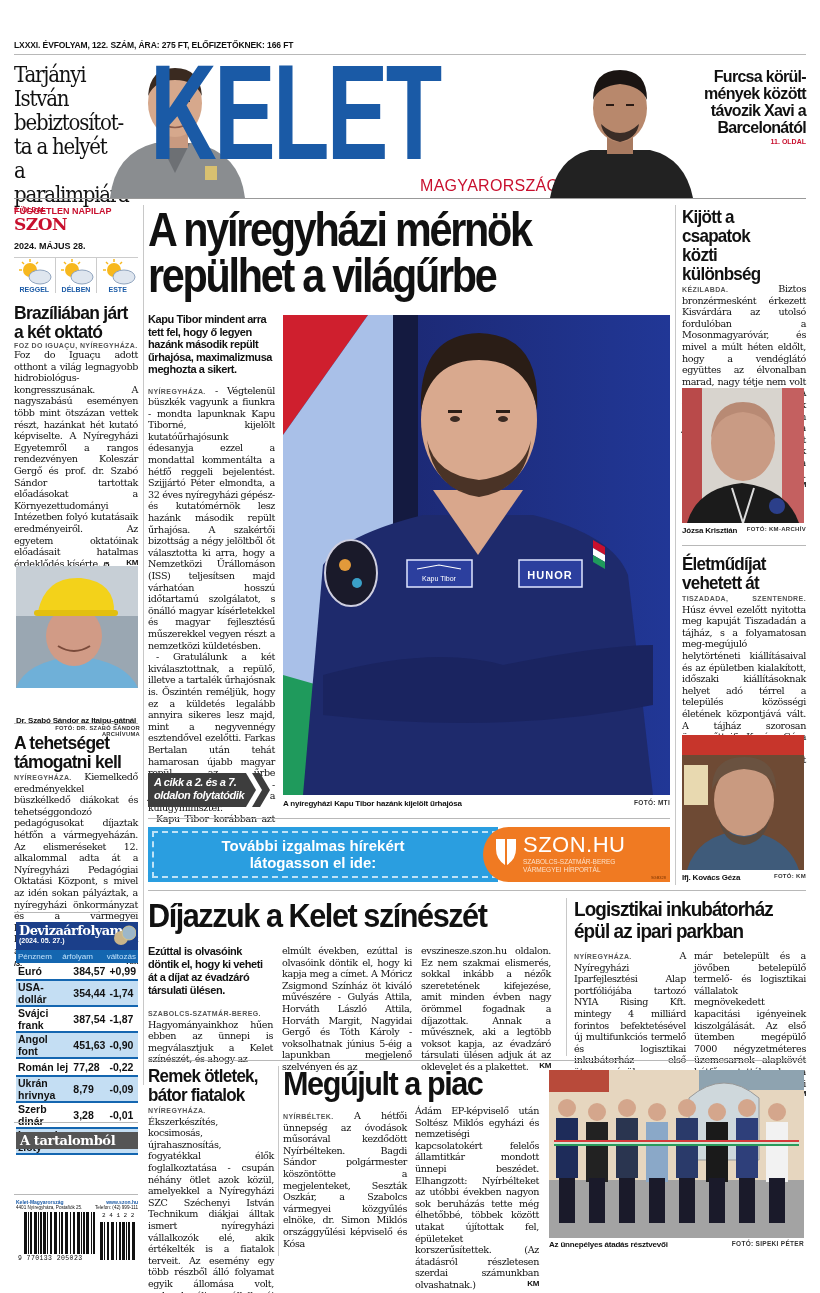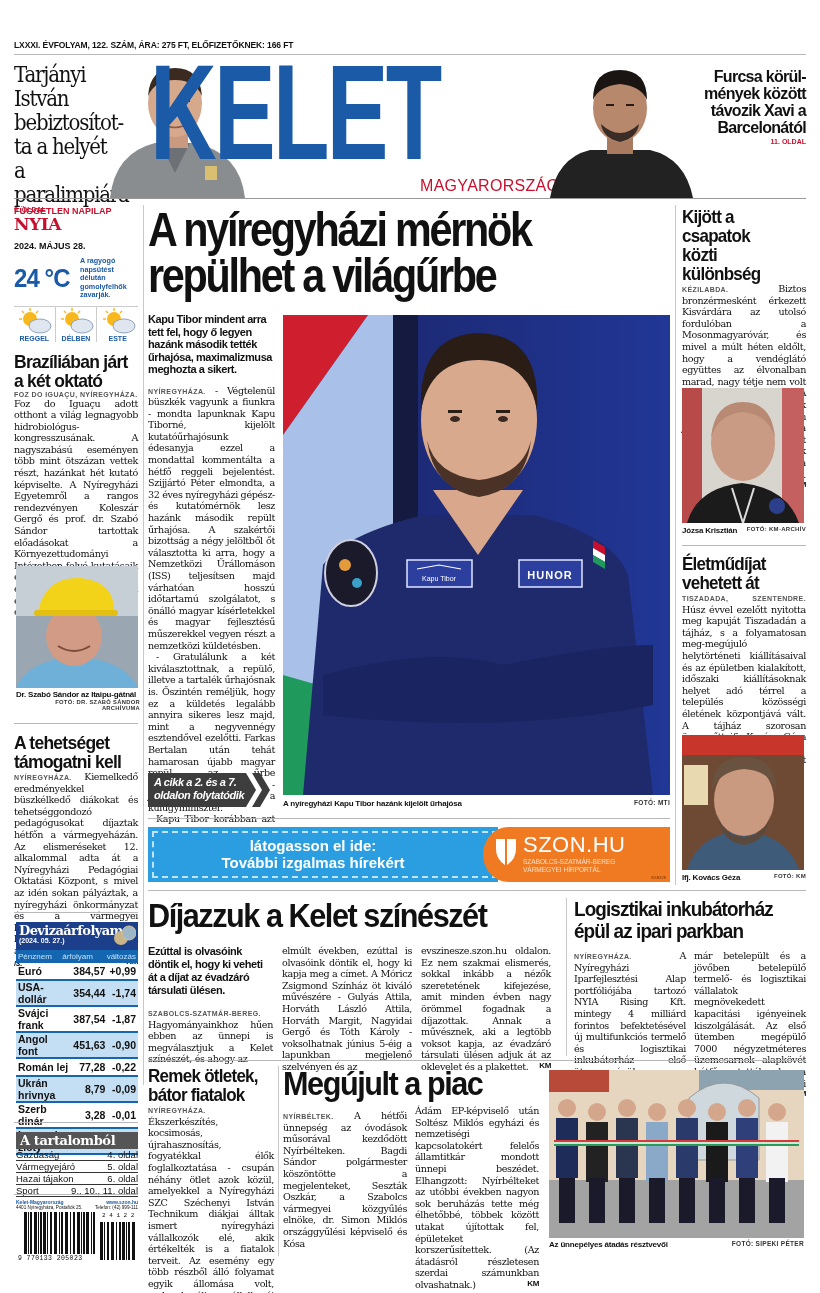--- a/index.html
+++ b/index.html
@@ -12,21 +12,21 @@
 .kick{font:bold 7px "Liberation Sans",sans-serif;color:#555;letter-spacing:.4px}
 .sig{font:bold 8px "Liberation Sans",sans-serif;float:right}
 .ref{font:bold 8px "Liberation Sans",sans-serif}
 .h2{font:bold 19px/19px "Liberation Sans",sans-serif;letter-spacing:-.8px;transform:scaleX(.92);transform-origin:left}
 .cap{font:bold 8px "Liberation Sans",sans-serif;letter-spacing:-.2px}
 .credit{font:bold 6.5px "Liberation Sans",sans-serif;color:#333;letter-spacing:.3px}
 .photo{position:absolute;overflow:hidden}
 table.fx{border-collapse:collapse;width:100%;font:bold 10.5px "Liberation Sans",sans-serif}
 table.fx td{padding:0 2px;height:17.4px;border-bottom:2px solid #1466b0}
 table.fx tr.alt td{background:#c4def3}
-table.fx td.n{text-align:right}
+table.fx td.n{text-align:left}
 .toc-row{display:flex;justify-content:space-between;font:9.5px "Liberation Sans",sans-serif;border-bottom:1px solid #333;line-height:11px}
 </style>
 </head>
 <body>
 
 <div class="abs topline">LXXXI. ÉVFOLYAM, 122. SZÁM, ÁRA: 275 FT, ELŐFIZETŐKNEK: 166 FT</div>
 <div class="hr" style="left:14px;right:14px;top:54px"></div>
 
 <div class="abs" style="left:14px;top:62px;width:120px">
   <div style="font:23px/24px 'DejaVu Serif',serif;letter-spacing:-1.4px;transform:scaleX(.86);transform-origin:left">
@@ -76,27 +76,23 @@
   </div>
   <div style="font:bold 7px 'Liberation Sans',sans-serif;color:#c8102e;margin-top:2px">11. OLDAL</div>
 </div>
 <div class="hr" style="left:14px;right:14px;top:198px;background:#999"></div>
 
 <div class="vr" style="left:143px;top:205px;height:880px"></div>
 <div class="vr" style="left:675px;top:205px;height:680px"></div>
 
 <div class="abs" style="left:14px;top:206px;width:124px">
   <div style="font:bold 9px 'Liberation Sans',sans-serif;color:#c8102e">FÜGGETLEN NAPILAP</div>
-  <div style="font:bold 17px/16px 'DejaVu Serif',serif;color:#c8102e;letter-spacing:-.5px">NYIA</div>
+  <div style="font:bold 17px/16px 'DejaVu Serif',serif;color:#c8102e;letter-spacing:-.5px">SZON</div>
   <div style="font:bold 9px 'Liberation Sans',sans-serif;margin-top:9px">2024. MÁJUS 28.</div>
 
-  <div style="display:flex;align-items:center;margin-top:6px">
-    <div style="font:bold 26px 'Liberation Sans',sans-serif;color:#1a5aa6;letter-spacing:-1px;width:66px;transform:scaleX(.92);transform-origin:left">24 °C</div>
-    <div style="font:bold 7.2px/8.5px 'Liberation Sans',sans-serif;color:#1a5aa6;width:58px">A ragyogó napsütést délután gomolyfelhők zavarják.</div>
-  </div>
   <div style="display:flex;margin-top:6px;border-top:1px solid #ccc">
     <div style="flex:1;text-align:center;border-right:1px solid #ccc">
       <div style="height:28px;position:relative">
         <svg width="40" height="28">
             <circle cx="16" cy="12" r="7" fill="#f7b81e"></circle>
             <g stroke="#f7b81e" stroke-width="1.5">
               <line x1="16" y1="1" x2="16" y2="4"></line>
               <line x1="5" y1="12" x2="8" y2="12"></line>
               <line x1="8" y1="4" x2="10" y2="6"></line>
               <line x1="24" y1="4" x2="22" y2="6"></line>
@@ -152,21 +148,21 @@
   <svg width="122" height="122">
       <rect width="122" height="122" fill="#9aa7b2"></rect>
       <rect x="0" y="0" width="122" height="50" fill="#c7cfd6"></rect>
       <path d="M0 122 Q10 95 60 90 Q110 95 122 122Z" fill="#6fb0d8"></path>
       <ellipse cx="58" cy="70" rx="28" ry="30" fill="#d19b86"></ellipse>
       <path d="M22 45 Q30 10 65 12 Q100 16 98 48 Z" fill="#f3d21a"></path>
       <rect x="18" y="44" width="84" height="6" rx="3" fill="#e2bf10"></rect>
       <path d="M42 80 Q58 90 74 80" stroke="#7a4a3a" stroke-width="2" fill="none"></path>
     </svg>
 </div>
-<div class="abs" style="left:16px;top:690px;width:124px">
+<div class="abs" style="left:16px;top:716px;width:124px">
   <div class="cap">Dr. Szabó Sándor az Itaipu-gátnál</div>
   <div class="credit" style="text-align:right;font-size:5.8px">FOTÓ: DR. SZABÓ SÁNDOR ARCHÍVUMA</div>
 </div>
 <div class="hr" style="left:14px;width:124px;top:723px"></div>
 
 <div class="abs" style="left:14px;top:733px;width:124px">
   <div class="h2">
     <div>A tehetséget</div>
     <div>támogatni kell</div>
   </div>
@@ -232,38 +228,20 @@
           <td class="n">90,42</td>
           <td class="n">-0,03</td>
         </tr>
       </tbody>
   </table>
 </div>
 <div class="hr" style="left:14px;width:124px;top:1122px"></div>
 
 <div class="abs" style="left:16px;top:1132px;width:122px">
   <div style="background:#555;color:#fff;font:bold 13px 'DejaVu Serif',serif;padding:1px 4px;letter-spacing:-.4px">A tartalomból</div>
-  <div id="toc-list">
-      <div class="toc-row">
-        <span>Gazdaság</span>
-        <span>4. oldal</span>
-      </div>
-      <div class="toc-row">
-        <span>Vármegyejáró</span>
-        <span>5. oldal</span>
-      </div>
-      <div class="toc-row">
-        <span>Hazai tájakon</span>
-        <span>6. oldal</span>
-      </div>
-      <div class="toc-row">
-        <span>Sport</span>
-        <span>9., 10., 11. oldal</span>
-      </div>
-    </div>
 </div>
 <div class="hr" style="left:14px;width:124px;top:1194px"></div>
 
 <div class="abs" style="left:16px;top:1199px;width:122px">
   <div style="display:flex;justify-content:space-between;font:bold 5px 'Liberation Sans',sans-serif;color:#1a5aa6">
     <span>Kelet-Magyarország</span>
     <span>www.szon.hu</span>
   </div>
   <div style="display:flex;justify-content:space-between;font:4.6px 'Liberation Sans',sans-serif">
     <span>4401 Nyíregyháza, Postafiók 25.</span>
@@ -309,21 +287,21 @@
     <div style="position:absolute;left:2px;top:43px;font:6.5px 'Liberation Mono',monospace;letter-spacing:.4px">9 770133 205023</div>
   </div>
 </div>
 
 <div class="abs" style="left:148px;top:207px;font:bold 48px/46px 'Liberation Sans',sans-serif;letter-spacing:-2.6px;transform:scaleX(.86);transform-origin:left;white-space:nowrap">
   <div>A nyíregyházi mérnök</div>
   <div>repülhet a világűrbe</div>
 </div>
 
 <div class="abs" style="left:148px;top:313px;width:127px">
-  <div style="font:bold 11px/12.5px 'Liberation Sans',sans-serif;letter-spacing:-.4px">Kapu Tibor mindent arra tett fel, hogy ő legyen hazánk második tették űrhajósa, maximalizmusa meghozta a sikert.</div>
+  <div style="font:bold 11px/12.5px 'Liberation Sans',sans-serif;letter-spacing:-.4px">Kapu Tibor mindent arra tett fel, hogy ő legyen hazánk második repült űrhajósa, maximalizmusa meghozta a sikert.</div>
   <p class="body" style="margin-top:9px"><span class="kick">NYÍREGYHÁZA.</span> <span>- Végtelenül büszkék vagyunk a fiunkra - mondta lapunknak Kapu Tiborné, kijelölt kutatóűrhajósunk édesanyja ezzel a mondattal kommentálta a hétfő reggeli bejelentést. Szijjártó Péter elmondta, a 32 éves nyíregyházi gépész- és kutatómérnök lesz hazánk második repült űrhajósa. A szakértői bizottság a négy jelöltből őt választotta ki arra, hogy a Nemzetközi Űrállomáson (ISS) teljesítsen majd várhatóan hosszú időtartamú szolgálatot, s önálló magyar kísérletekkel és magyar fejlesztésű műszerekkel vegyen részt a nemzetközi küldetésben.</span></p>
   <p class="body" style="text-indent:8px"><span>- Gratulálunk a két kiválasztottnak, a repülő, illetve a tartalék űrhajósnak is. Őszintén reméljük, hogy ez a küldetés legalább annyira sikeres lesz majd, mint a negyvennégy esztendővel ezelőtti. Farkas Bertalan után tehát hamarosan újabb magyar repül az űrbe kutatóűrhajósként - jelentette ki a külügyminiszter.</span></p>
   <p class="body" style="text-indent:8px"><span>Kapu Tibor korábban azt nyilatkozta lapunknak, mindent arra tett fel, hogy ő lehessen a második magyar űrhajós, aki eljut a világűrbe.</span></p>
 </div>
 
 <div class="abs" style="left:148px;top:773px;width:120px;height:46px">
   <svg width="122" height="34" style="position:absolute;left:0;top:0">
       <polygon points="0,0 98,0 108,17 98,34 0,34" fill="#3d3d3d"></polygon>
       <polygon points="104,0 112,0 122,17 112,34 104,34 114,17" fill="#3d3d3d"></polygon>
     </svg>
@@ -372,22 +350,22 @@
 <div class="abs" style="left:283px;top:799px;width:387px;display:flex;justify-content:space-between">
   <span class="cap">A nyíregyházi Kapu Tibor hazánk kijelölt űrhajósa</span>
   <span class="credit">FOTÓ: MTI</span>
 </div>
 <div class="hr" style="left:148px;width:522px;top:818px"></div>
 
 <div class="abs" style="left:148px;top:827px;width:522px;height:55px">
   <div style="position:absolute;left:0;top:0;width:350px;height:55px;background:#2a9ee0">
     <div style="position:absolute;left:4px;top:4px;right:0;bottom:4px;border:2px dashed #bfe3f7;border-right:none"></div>
     <div style="position:absolute;left:0;top:10px;width:330px;text-align:center;color:#fff;font:bold 15px/17px 'Liberation Sans',sans-serif">
+      <div>További izgalmas hírekért</div>
       <div>látogasson el ide:</div>
-      <div>További izgalmas hírekért</div>
     </div>
   </div>
   <div style="position:absolute;left:335px;top:0;width:187px;height:55px;background:#f07a22;border-radius:26px 0 0 26px / 28px 0 0 28px">
     <div style="position:absolute;left:12px;top:10px">
       <svg width="22" height="30">
           <path d="M1 2 L10 2 L10 28 Q1 22 1 12Z M12 2 L21 2 L21 12 Q21 22 12 28Z" fill="#fff"></path>
         </svg>
     </div>
     <div style="position:absolute;left:40px;top:5px;color:#fff;font:22px 'Liberation Sans',sans-serif;letter-spacing:.5px">SZON.HU</div>
     <div style="position:absolute;left:40px;top:31px;color:#fde0c8;font:6.5px/8px 'Liberation Sans',sans-serif">

